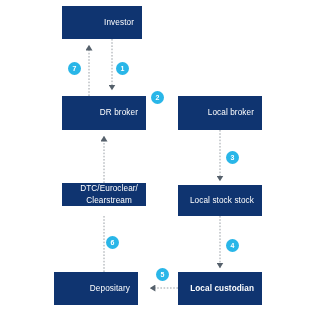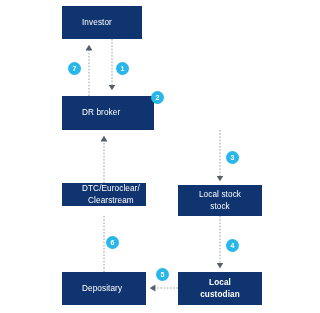--- a/index.html
+++ b/index.html
@@ -18,27 +18,27 @@
     width: 320px;
     height: 313px;
     background: #ffffff;
   }
   .node {
     position: absolute;
     background: #0f3470;
     color: #ffffff;
     display: flex;
     align-items: center;
-    justify-content: flex-start;
+    justify-content: flex-end;
     text-align: center;
     font-size: 8.2px;
     line-height: 1.35;
     letter-spacing: 0.1px;
     box-sizing: border-box;
-    padding: 2px 20px;
+    padding: 2px 8px;
     z-index: 3;
   }
   .node-label {
     display: block;
     white-space: pre-line;
   }
   
   svg.edges {
     position: absolute;
     left: 0;
@@ -95,35 +95,38 @@
 
     <line x1="220" y1="216" x2="220" y2="268" stroke="#9aa0a6" stroke-width="1" stroke-dasharray="1.6,1.6" marker-end="url(#arrow-down)"></line>
 
     <line x1="178" y1="288" x2="150" y2="288" stroke="#9aa0a6" stroke-width="1" stroke-dasharray="1.6,1.6" marker-end="url(#arrow-left)"></line>
   </svg>
 
   <div class="node" style="left:62px; top:6px; width:80px; height:33px;">
     <span class="node-label">Investor</span>
   </div>
 
-  <div class="node" style="left:62px; top:96px; width:92px; height:34px;">
+  <div class="node" style="left:62px; top:96px; width:84px; height:34px;">
     <span class="node-label">DR broker</span>
   </div>
 
+  <div class="node" style="left:178px; top:96px; width:84px; height:34px;">
+    <span class="node-label">Local broker</span>
+  </div>
 
   <div class="node" style="left:62px; top:183px; width:84px; height:23px;">
     <span class="node-label">DTC/Euroclear/
 Clearstream</span>
   </div>
 
   <div class="node" style="left:178px; top:185px; width:84px; height:31px;">
     <span class="node-label">Local stock stock</span>
   </div>
 
-  <div class="node" style="left:62px; top:272px; width:84px; height:33px;">
+  <div class="node" style="left:54px; top:272px; width:84px; height:33px;">
     <span class="node-label">Depositary</span>
   </div>
 
   <div class="node" style="left:178px; top:272px; width:84px; height:33px;font-weight:bold;">
     <span class="node-label">Local custodian</span>
   </div>
 
   <div class="badge" style="left:116px; top:62px;">
     <span>1</span>
   </div>

